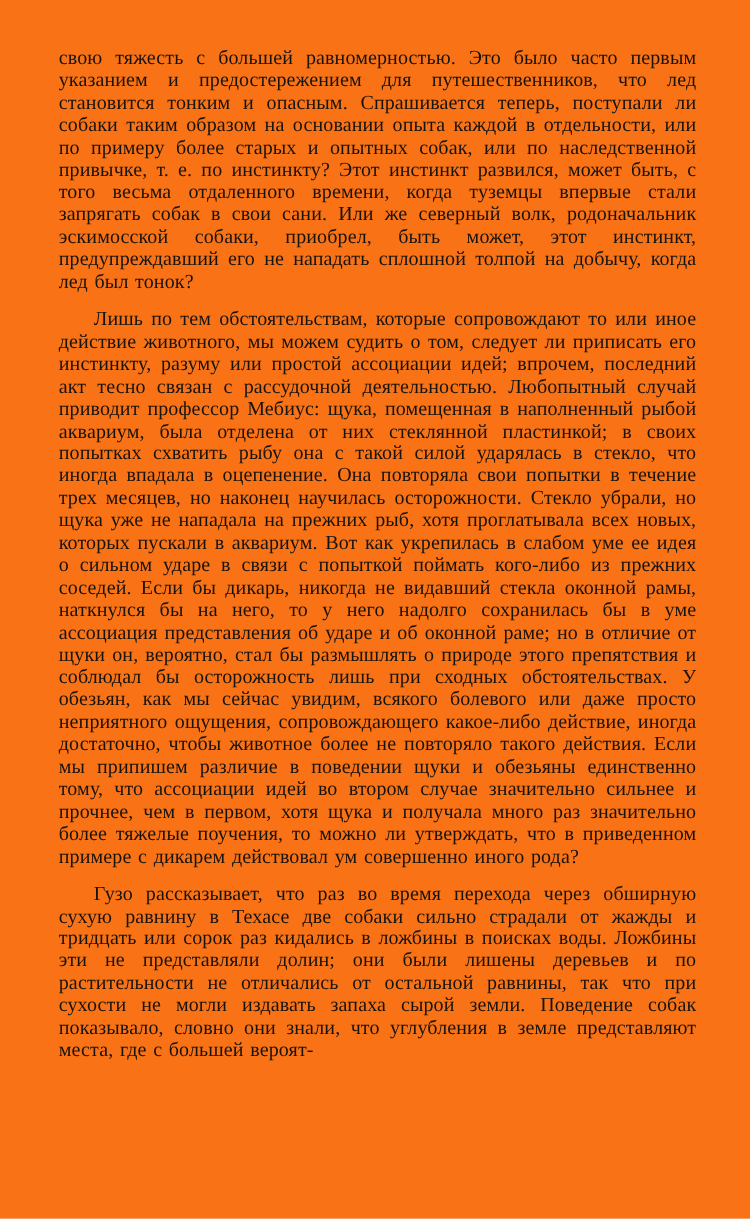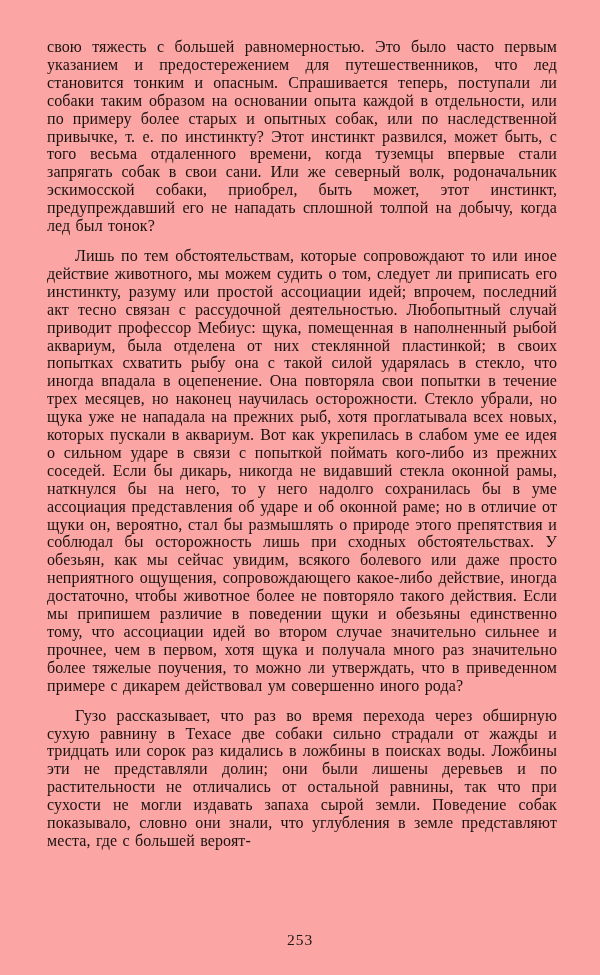--- a/index.html
+++ b/index.html
@@ -5,21 +5,21 @@
   html, body {
     margin: 0;
     padding: 0;
     background: #e9e8e4;
   }
   .page {
     position: relative;
     width: 600px;
     height: 975px;
     margin: 0 auto;
-    background: #fca5a5;
+    background: #f97316;
     box-sizing: border-box;
     padding: 38px 43px 0 47px;
     font-family: "Liberation Serif", "DejaVu Serif", serif;
     color: #17130f;
     overflow: hidden;
   }
   .text-block {
     width: 100%;
   }
   .para {
@@ -47,14 +47,13 @@
 </style>
 </head>
 <body>
 
 <div class="page">
   <div class="text-block">
     <p class="para">свою тяжесть с большей равномерностью. Это было часто первым указанием и предостережением для путешественников, что лед становится тонким и опасным. Спрашивается теперь, поступали ли собаки таким образом на основании опыта каждой в отдельности, или по примеру более старых и опытных собак, или по наследственной привычке, т. е. по инстинкту? Этот инстинкт развился, может быть, с того весьма отдаленного времени, когда туземцы впервые стали запрягать собак в свои сани. Или же северный волк, родоначальник эскимосской собаки, приобрел, быть может, этот инстинкт, предупреждавший его не нападать сплошной толпой на добычу, когда лед был тонок?</p>
     <p class="para indent">Лишь по тем обстоятельствам, которые сопровождают то или иное действие животного, мы можем судить о том, следует ли приписать его инстинкту, разуму или простой ассоциации идей; впрочем, последний акт тесно связан с рассудочной деятельностью. Любопытный случай приводит профессор Мебиус: щука, помещенная в наполненный рыбой аквариум, была отделена от них стеклянной пластинкой; в своих попытках схватить рыбу она с такой силой ударялась в стекло, что иногда впадала в оцепенение. Она повторяла свои попытки в течение трех месяцев, но наконец научилась осторожности. Стекло убрали, но щука уже не нападала на прежних рыб, хотя проглатывала всех новых, которых пускали в аквариум. Вот как укрепилась в слабом уме ее идея о сильном ударе в связи с попыткой поймать кого-либо из прежних соседей. Если бы дикарь, никогда не видавший стекла оконной рамы, наткнулся бы на него, то у него надолго сохранилась бы в уме ассоциация представления об ударе и об оконной раме; но в отличие от щуки он, вероятно, стал бы размышлять о природе этого препятствия и соблюдал бы осторожность лишь при сходных обстоятельствах. У обезьян, как мы сейчас увидим, всякого болевого или даже просто неприятного ощущения, сопровождающего какое-либо действие, иногда достаточно, чтобы животное более не повторяло такого действия. Если мы припишем различие в поведении щуки и обезьяны единственно тому, что ассоциации идей во втором случае значительно сильнее и прочнее, чем в первом, хотя щука и получала много раз значительно более тяжелые поучения, то можно ли утверждать, что в приведенном примере с дикарем действовал ум совершенно иного рода?</p>
     <p class="para indent">Гузо рассказывает, что раз во время перехода через обширную сухую равнину в Техасе две собаки сильно страдали от жажды и тридцать или сорок раз кидались в ложбины в поисках воды. Ложбины эти не представляли долин; они были лишены деревьев и по растительности не отличались от остальной равнины, так что при сухости не могли издавать запаха сырой земли. Поведение собак показывало, словно они знали, что углубления в земле представляют места, где с большей вероят-</p>
   </div>
-  <div class="page-number">253</div>
 </div>
 
 </body></html>

